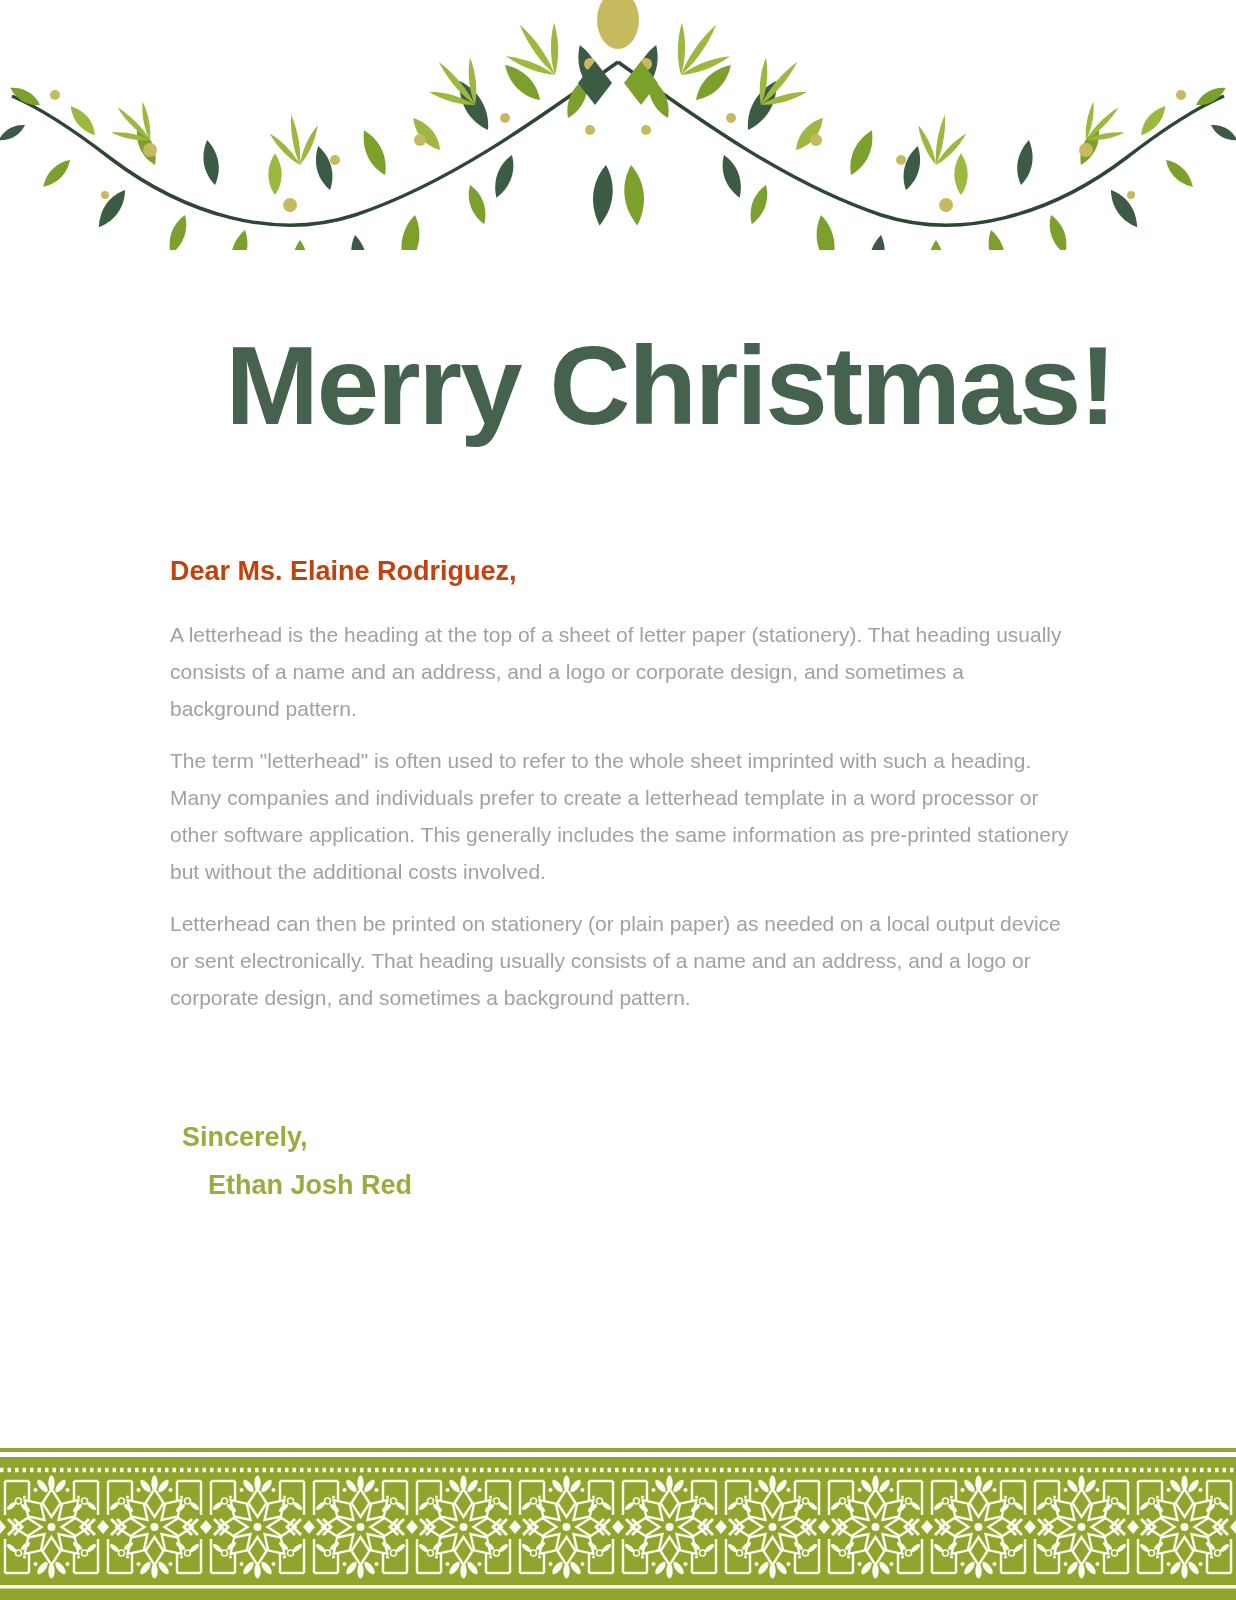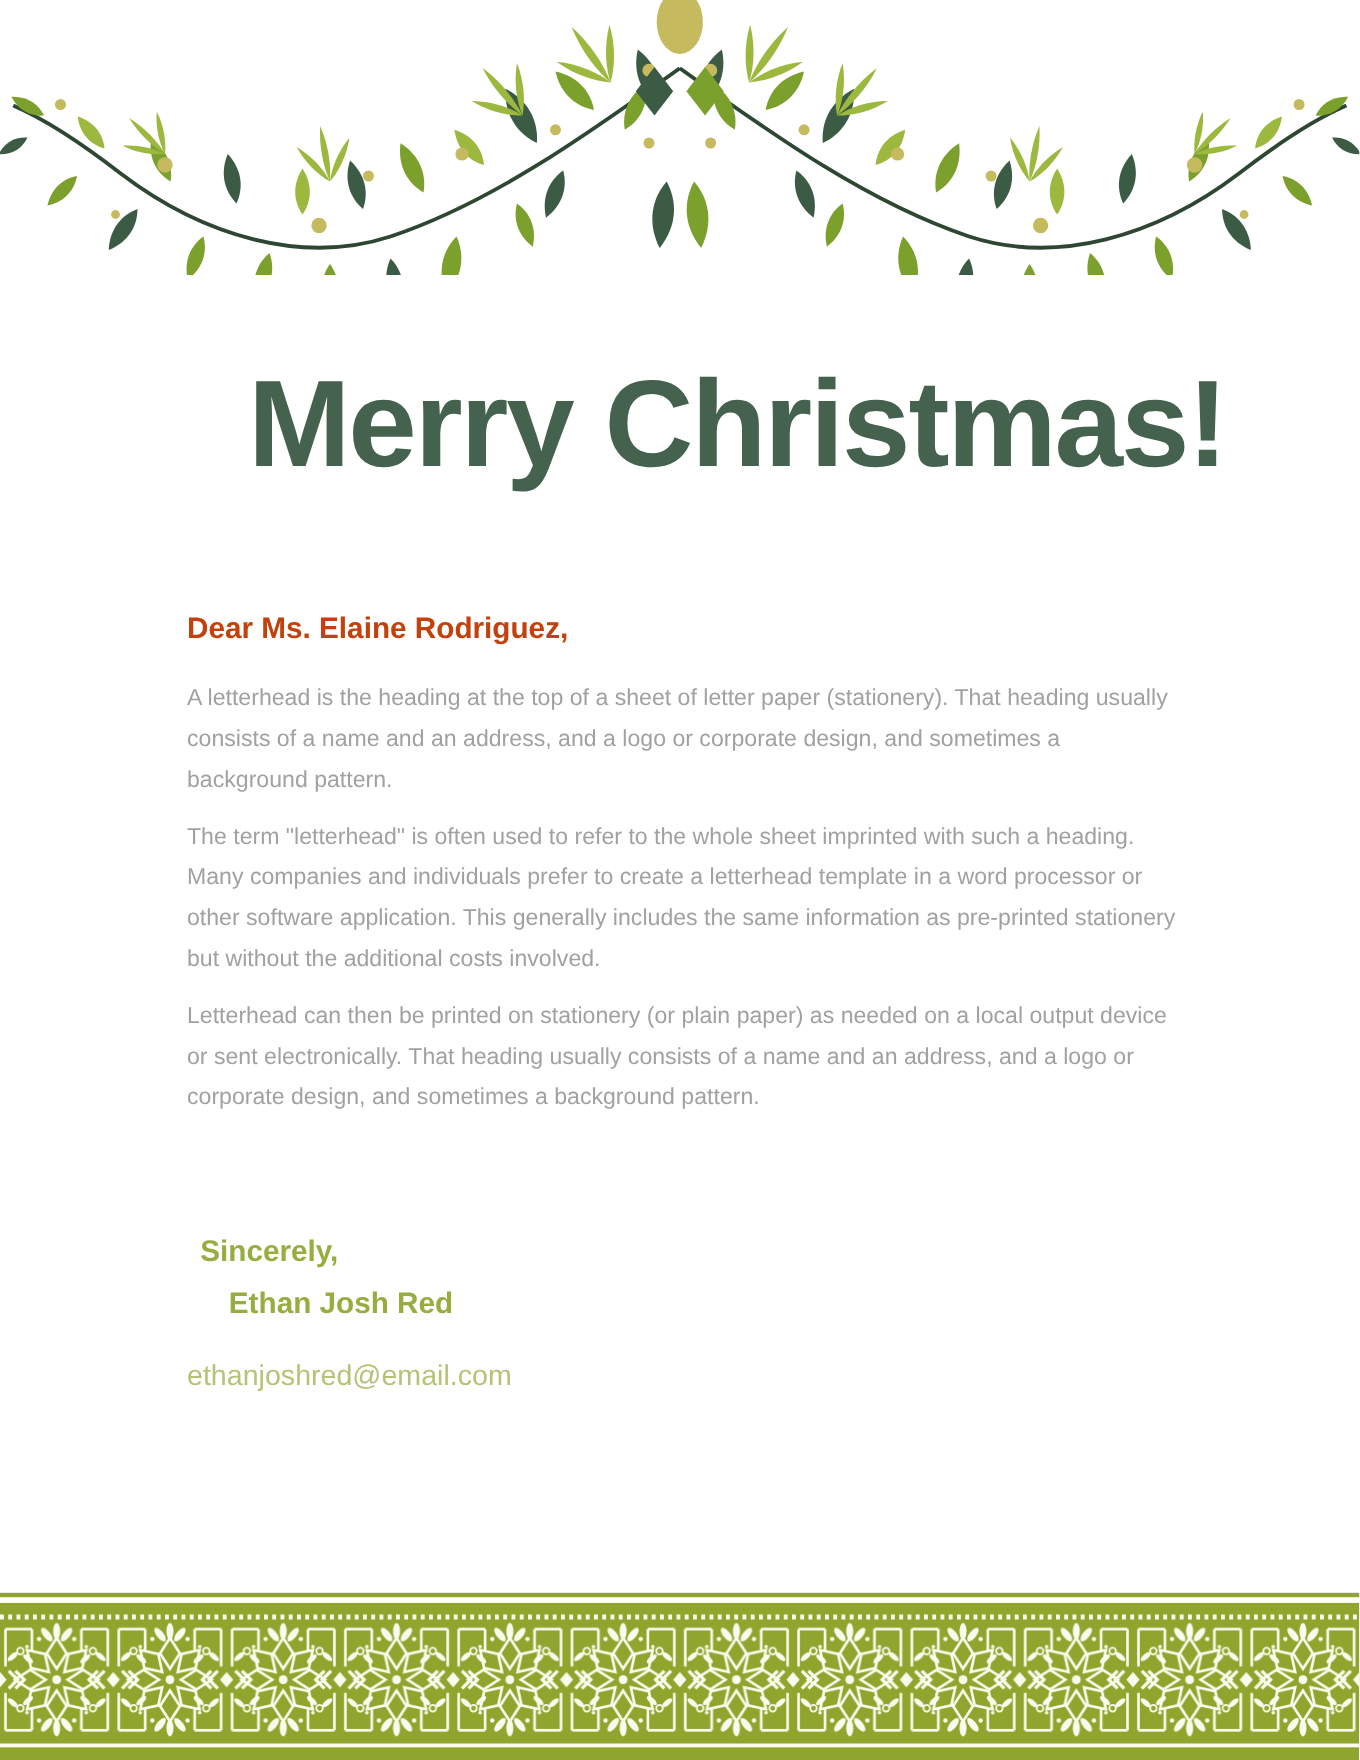--- a/index.html
+++ b/index.html
@@ -115,21 +115,20 @@
 
   <div class="body-copy">
     <p>A letterhead is the heading at the top of a sheet of letter paper (stationery). That heading usually consists of a name and an address, and a logo or corporate design, and sometimes a background pattern.</p>
     <p>The term "letterhead" is often used to refer to the whole sheet imprinted with such a heading. Many companies and individuals prefer to create a letterhead template in a word processor or other software application. This generally includes the same information as pre-printed stationery but without the additional costs involved.</p>
     <p>Letterhead can then be printed on stationery (or plain paper) as needed on a local output device or sent electronically. That heading usually consists of a name and an address, and a logo or corporate design, and sometimes a background pattern.</p>
   </div>
 
   <div class="closing">Sincerely,</div>
   <div class="sig-name">Ethan Josh Red</div>
   <div class="contact">
-    <div>ethanjoshred@email.com</div>
   </div>
 
   <div class="rule-thin"></div>
   <svg class="border-band" viewBox="0 0 1236 143" xmlns="http://www.w3.org/2000/svg" aria-hidden="true">
     <defs>
       <path id="arm" d="M0,-38 L9,-24 L0,-10 L-9,-24 Z"></path>
       <ellipse id="petal" cx="0" cy="0" rx="3.2" ry="7.5"></ellipse>
       <g id="crown">
         <use href="#petal" fill="#fbfbed" transform="translate(0,-44)"></use>
         <use href="#petal" fill="#fbfbed" transform="translate(-9,-41) rotate(-38)"></use>

